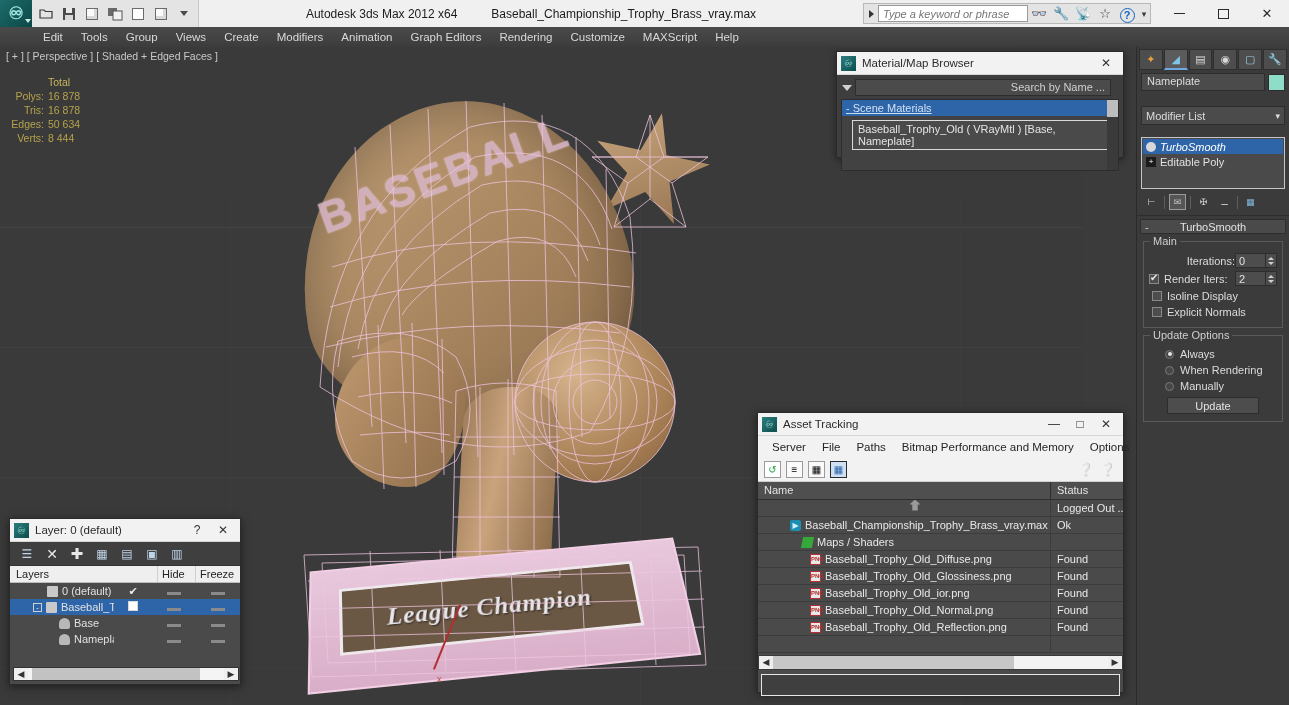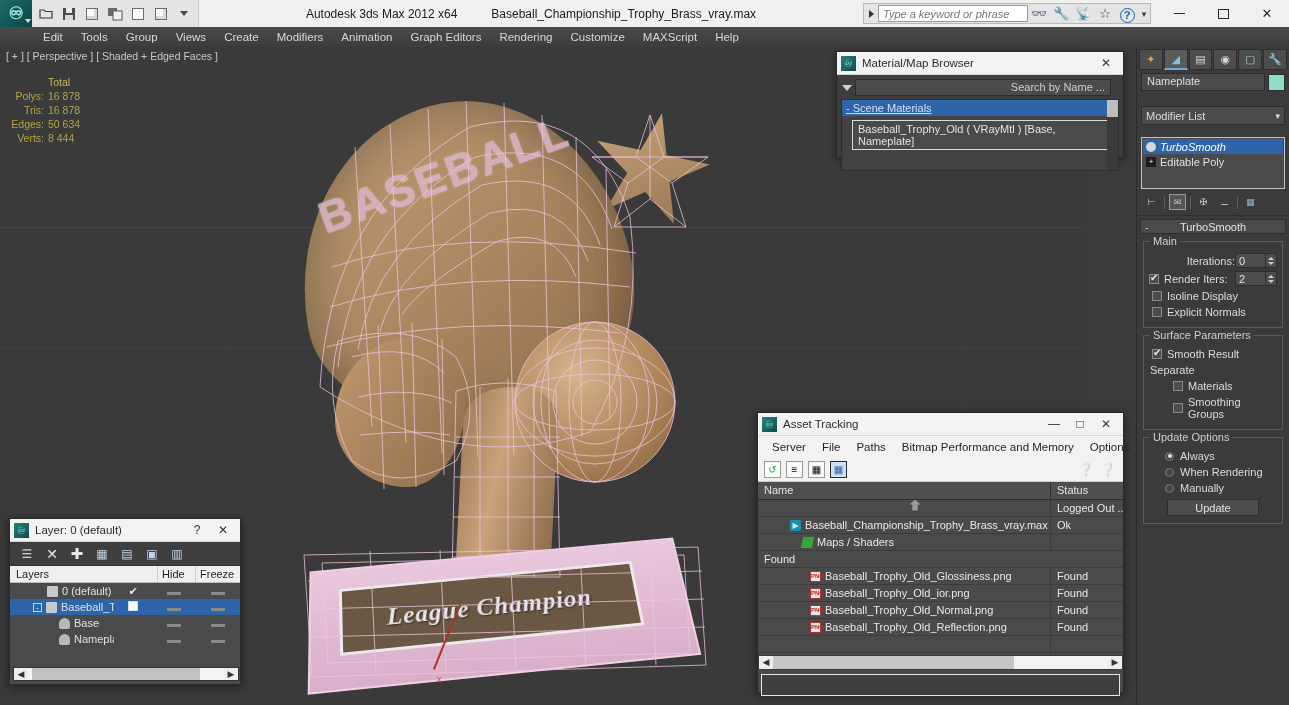--- a/index.html
+++ b/index.html
@@ -502,20 +502,24 @@
         <div class="c2">Ok</div>
       </div>
       <div class="at-row">
         <div class="c1 ind3">
             <span class="ric maps"></span>
           <span>Maps / Shaders</span>
           </div>
         <div class="c2"></div>
       </div>
       <div class="at-row">
+        <div class="c1 ind4">
+            <span class="ric png">PNG</span>
+          <span>Baseball_Trophy_Old_Diffuse.png</span>
+          </div>
         <div class="c2">Found</div>
       </div>
       <div class="at-row">
         <div class="c1 ind4">
             <span class="ric png">PNG</span>
           <span>Baseball_Trophy_Old_Glossiness.png</span>
           </div>
         <div class="c2">Found</div>
       </div>
       <div class="at-row">
@@ -637,36 +641,20 @@
         <div class="crow">
           <span class="chk"></span>
           <span>Isoline Display</span>
         </div>
         <div class="crow">
           <span class="chk"></span>
           <span>Explicit Normals</span>
         </div>
       </div>
 
-      <div class="grp">
-        <span class="lg">Surface Parameters</span>
-        <div class="crow">
-          <span class="chk on"></span>
-          <span>Smooth Result</span>
-        </div>
-        <div style="font-size:11px;color:#dcdcdc;margin:2px 0 2px 1px;">Separate</div>
-        <div class="crow" style="margin-left:24px;">
-          <span class="chk"></span>
-          <span>Materials</span>
-        </div>
-        <div class="crow" style="margin-left:24px;">
-          <span class="chk"></span>
-          <span>Smoothing Groups</span>
-        </div>
-      </div>
 
       <div class="grp">
         <span class="lg">Update Options</span>
         <div class="crow" style="margin-left:16px;">
           <span class="rad on"></span>
           <span>Always</span>
         </div>
         <div class="crow" style="margin-left:16px;">
           <span class="rad"></span>
           <span>When Rendering</span>

